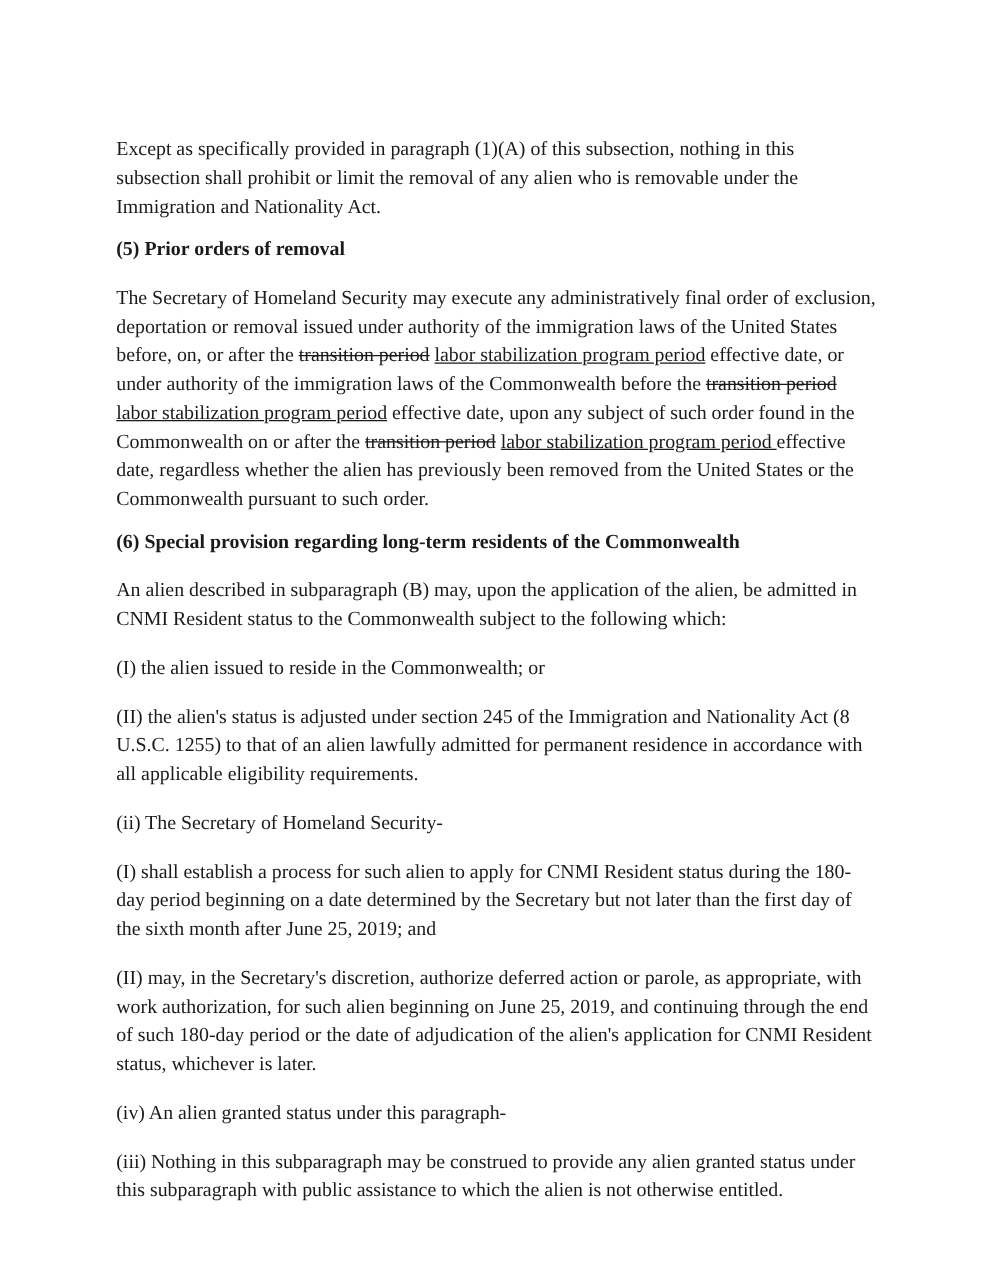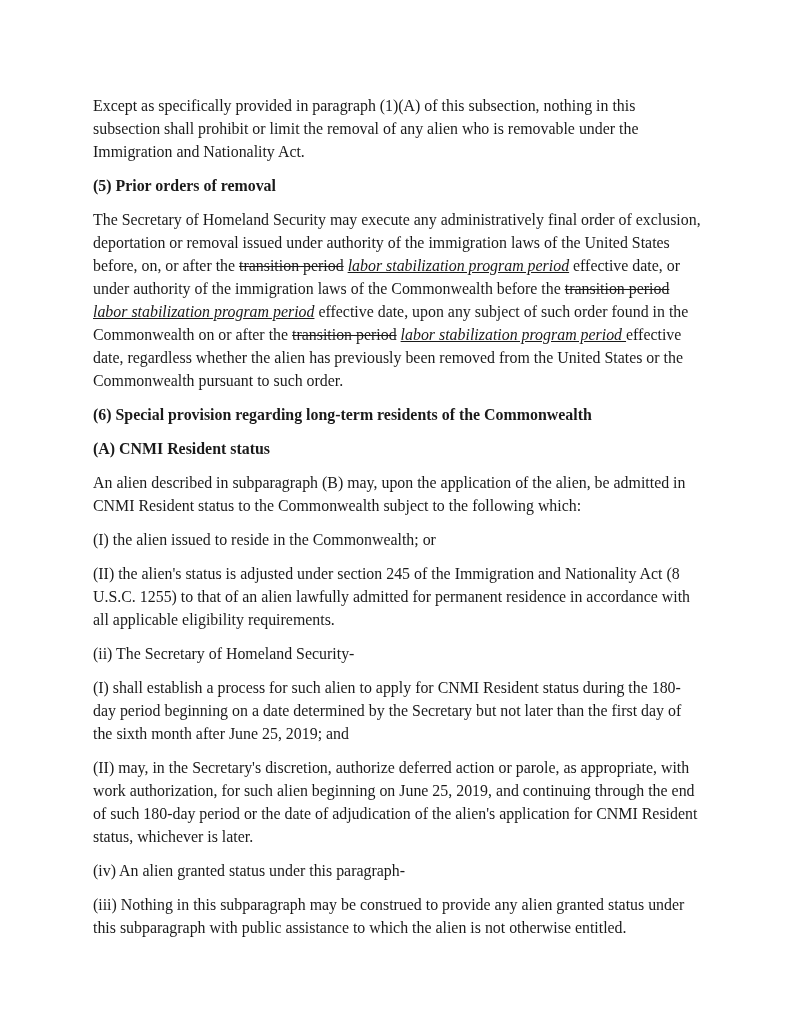--- a/index.html
+++ b/index.html
@@ -7,35 +7,34 @@
     .page {
       position: relative;
       width: 791px; height: 1024px;
       box-sizing: border-box;
       padding: 92px 90px 0 93px;
       font-family: "Liberation Serif", "DejaVu Serif", serif;
       font-size: 15.9px;
       line-height: 23px;
       color: #1a1a1a;
     }
-    .para { margin: 2px 0 11px 0; }
+    .para { margin: 16px 0 11px 0; }
     .heading { font-weight: bold; margin: 0 0 11px 0; }
     .del { text-decoration: line-through; font-family: Liberation Serif, serif; }
-    .ins { text-decoration: underline; font-style: italic; }
+    .ins { text-decoration: underline; }
   </style>
 </head>
 <body>
 
 <div class="page">
   <div id="doc-body">
       <p class="para"><span>Except as specifically provided in paragraph (1)(A) of this subsection, nothing in this subsection shall prohibit or limit the removal of any alien who is removable under the Immigration and Nationality Act.</span></p>
       <p class="heading"><span>(5) Prior orders of removal</span></p>
       <p class="para"><span>The Secretary of Homeland Security may execute any administratively final order of exclusion, deportation or removal issued under authority of the immigration laws of the United States before, on, or after the </span><span class="del">transition period</span><span> </span><span class="ins">labor stabilization program period</span><span> effective date, or under authority of the immigration laws of the Commonwealth before the </span><span class="del">transition period</span><span> </span><span class="ins">labor stabilization program period</span><span> effective date, upon any subject of such order found in the Commonwealth on or after the </span><span class="del">transition period</span><span> </span><span class="ins">labor stabilization program period </span><span>effective date, regardless whether the alien has previously been removed from the United States or the Commonwealth pursuant to such order.</span></p>
       <p class="heading"><span>(6) Special provision regarding long-term residents of the Commonwealth</span></p>
-      <p class="heading"><span>(A) CNMI Resident status</span></p>
       <p class="para"><span>An alien described in subparagraph (B) may, upon the application of the alien, be admitted in CNMI Resident status to the Commonwealth subject to the following which:</span></p>
       <p class="para"><span>(I) the alien issued to reside in the Commonwealth; or</span></p>
       <p class="para"><span>(II) the alien's status is adjusted under section 245 of the Immigration and Nationality Act (8 U.S.C. 1255) to that of an alien lawfully admitted for permanent residence in accordance with all applicable eligibility requirements.</span></p>
       <p class="para"><span>(ii) The Secretary of Homeland Security-</span></p>
       <p class="para"><span>(I) shall establish a process for such alien to apply for CNMI Resident status during the 180-day period beginning on a date determined by the Secretary but not later than the first day of the sixth month after June 25, 2019; and</span></p>
       <p class="para"><span>(II) may, in the Secretary's discretion, authorize deferred action or parole, as appropriate, with work authorization, for such alien beginning on June 25, 2019, and continuing through the end of such 180-day period or the date of adjudication of the alien's application for CNMI Resident status, whichever is later.</span></p>
       <p class="para"><span>(iv) An alien granted status under this paragraph-</span></p>
       <p class="para"><span>(iii) Nothing in this subparagraph may be construed to provide any alien granted status under this subparagraph with public assistance to which the alien is not otherwise entitled.</span></p>
     </div>
 </div>

